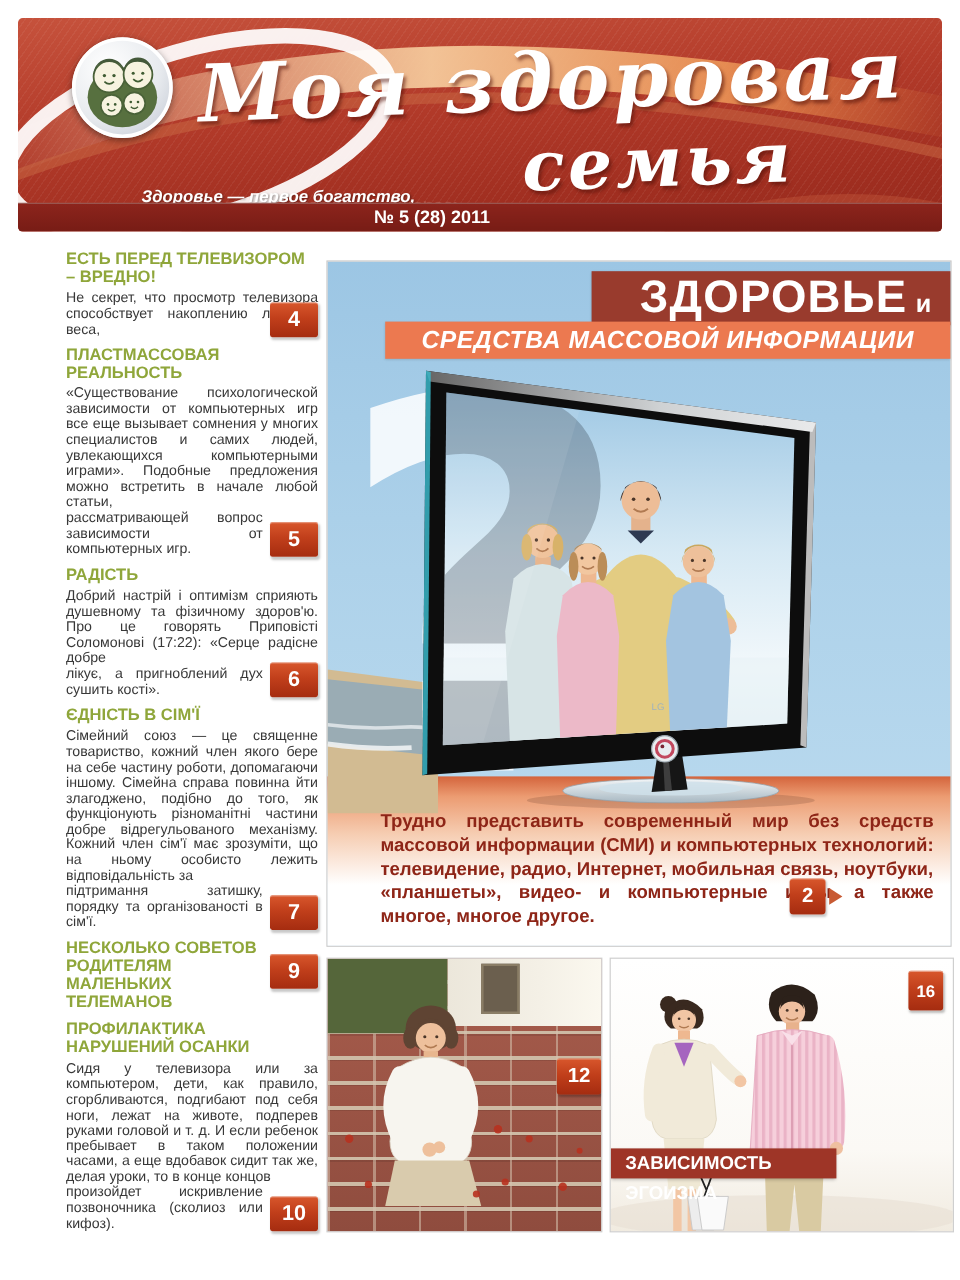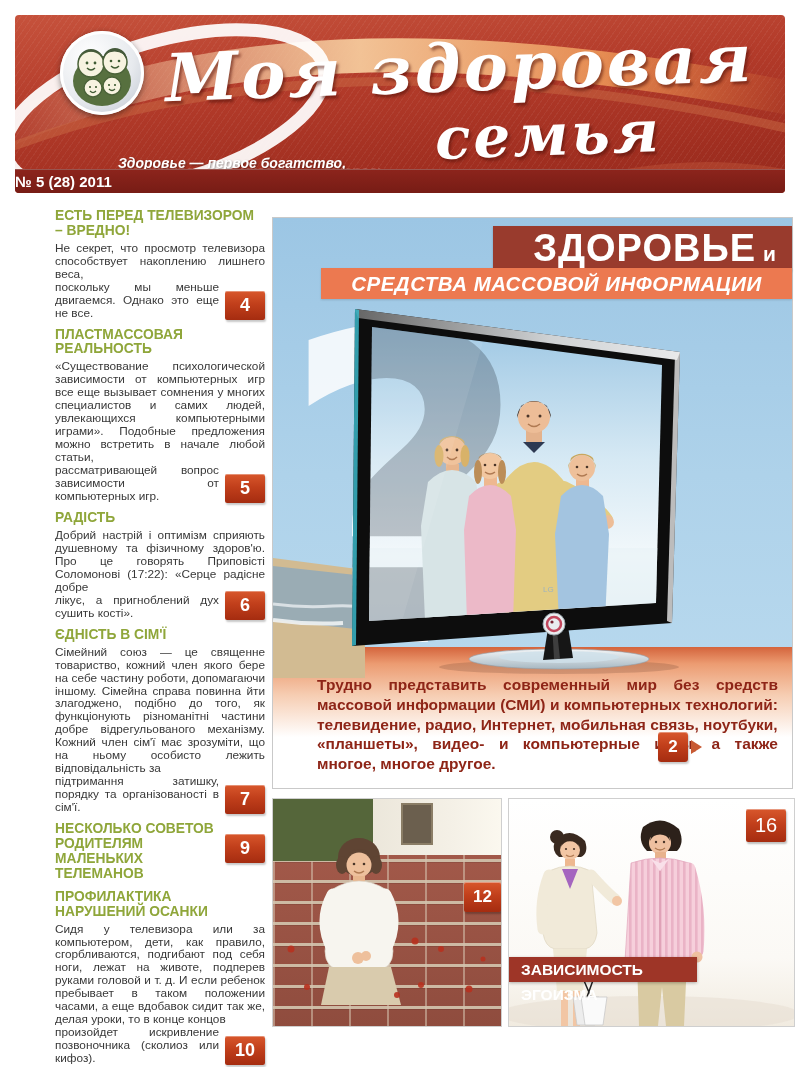--- a/index.html
+++ b/index.html
@@ -20,21 +20,21 @@
   .title2{position:absolute;left:420px;top:86px;font:italic bold 58px "DejaVu Serif",serif;
           color:#fff;letter-spacing:3px;transform:rotate(-2deg);
           text-shadow:2px 3px 3px rgba(80,15,8,.55);white-space:nowrap;}
   .tagline{position:absolute;left:103px;top:141px;color:#fff;font-size:14px;font-weight:bold;
            font-style:italic;line-height:1.12;text-shadow:1px 1px 2px rgba(0,0,0,.4);}
   .tagline-reflect{position:absolute;left:103px;top:153px;height:12px;overflow:hidden;color:#fff;
            font-size:14px;font-weight:bold;font-style:italic;line-height:1.12;opacity:.16;
            transform:scaleY(-1);}
   .issue-strip{position:absolute;left:0;right:0;bottom:0;height:23px;
            background:linear-gradient(180deg,#8c241c,#771c15);border-top:1px solid rgba(255,255,255,.25);
-           display:flex;align-items:center;justify-content:flex-start;padding-right:80px;
+           display:flex;align-items:center;justify-content:center;padding-right:80px;
            color:#fff;font-weight:bold;font-size:15px;}
   
   .sidebar{position:absolute;left:55px;top:209px;width:210px;}
   .art{position:relative;margin-bottom:8px;}
   .art h3{margin:0 0 3px;color:#8fa63a;font-size:13.8px;line-height:1.08;font-weight:bold;}
   .art p{margin:0;color:#383838;font-size:11.8px;line-height:1.1;text-align:justify;}
   .art p.end{padding-right:46px;}
   .pagebox{position:absolute;right:0;bottom:0;width:40px;height:29px;border-radius:2px;
            background:linear-gradient(180deg,#d8572c 0%,#c13f1b 45%,#a52c10 100%);
            color:#fff;font-weight:bold;font-size:18px;display:flex;align-items:center;justify-content:center;
@@ -84,23 +84,23 @@
   .label-box{position:absolute;right:0;top:55px;width:97px;background:#a33a28;color:#fff;
         font-weight:bold;font-size:16px;line-height:1.25;padding:7px 8px 10px 10px;
         box-shadow:0 1px 3px rgba(0,0,0,.3);box-sizing:border-box;z-index:2;}
   .label-box span{display:block;}
   .p12{position:absolute;right:0;top:83px;width:37px;height:30px;z-index:3;border-radius:2px;
        background:linear-gradient(180deg,#d8572c 0%,#c13f1b 45%,#a52c10 100%);color:#fff;
        font-weight:bold;font-size:17px;display:flex;align-items:center;justify-content:center;
        box-shadow:inset 0 1px 0 rgba(255,255,255,.4),1px 2px 2px rgba(0,0,0,.25);}
   .photo-right{position:absolute;left:508px;top:798px;width:285px;height:227px;border:1px solid #cfcfcf;
        overflow:hidden;background:linear-gradient(180deg,#ffffff 0%,#fbf9f5 70%,#f1ebe0 100%);}
-  .p16{position:absolute;right:8px;top:10px;width:40px;height:33px;z-index:3;border-radius:2px;
+  .p16{position:absolute;right:8px;top:10px;width:29px;height:33px;z-index:3;border-radius:2px;
        background:linear-gradient(180deg,#d8572c 0%,#c13f1b 45%,#a52c10 100%);color:#fff;
-       font-weight:normal;font-size:20px;display:flex;align-items:center;justify-content:center;
+       font-weight:bold;font-size:14px;display:flex;align-items:center;justify-content:center;
        box-shadow:inset 0 1px 0 rgba(255,255,255,.4),1px 2px 2px rgba(0,0,0,.25);}
   .banner{position:absolute;left:0;top:158px;width:188px;height:25px;z-index:2;background:#9e3527;
        color:#fff;font-weight:bold;font-size:15.5px;line-height:25px;padding-left:12px;
        box-shadow:0 1px 3px rgba(0,0,0,.3);box-sizing:border-box;}
 </style>
 </head>
 <body>
 
 <div class="header">
   <svg class="header-deco" width="770" height="178" viewBox="0 0 770 178">
@@ -150,21 +150,20 @@
   <div class="issue-strip">
     <span>№ 5 (28) 2011</span>
   </div>
 </div>
 
 <div class="sidebar">
 
   <div class="art">
     <h3>ЕСТЬ ПЕРЕД ТЕЛЕВИЗОРОМ – ВРЕДНО!</h3>
     <p>Не секрет, что просмотр телевизора способствует накоплению лишнего веса,</p>
-    <p class="end">поскольку мы меньше двигаемся. Однако это еще не все.</p>
     <div class="pagebox">4</div>
   </div>
 
   <div class="art">
     <h3>ПЛАСТМАССОВАЯ РЕАЛЬНОСТЬ</h3>
     <p>«Существование психологической зависимости от компьютерных игр все еще вызывает сомнения у многих специалистов и самих людей, увлекающихся компьютерными играми». Подобные предложения можно встретить в начале любой статьи,</p>
     <p class="end">рассматривающей вопрос зависимости от компьютерных игр.</p>
     <div class="pagebox">5</div>
   </div>
 

